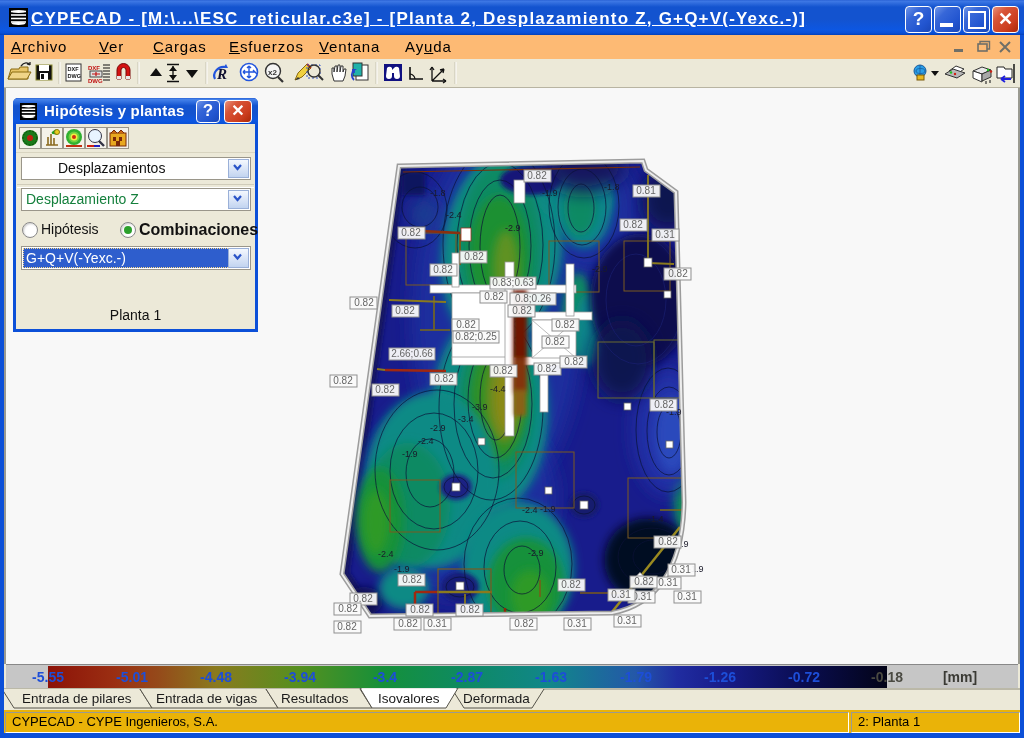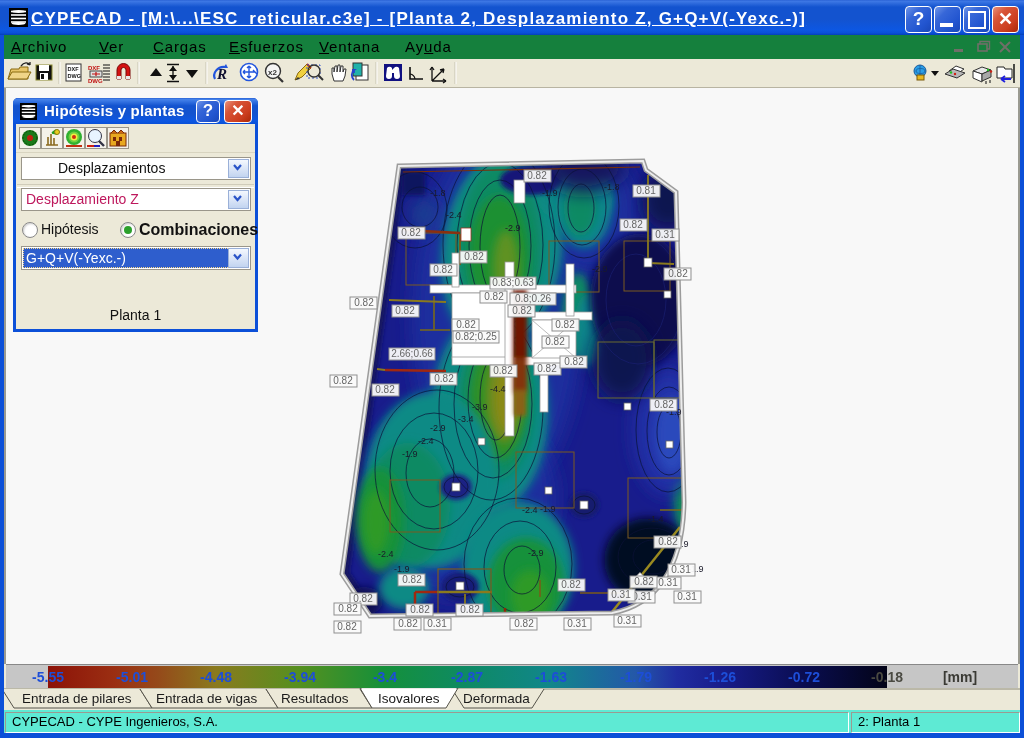--- a/index.html
+++ b/index.html
@@ -8,41 +8,41 @@
 .abs{position:absolute;}
 
 #title{left:0;top:0;width:1024px;height:35px;
 background:linear-gradient(180deg,#2b63d6 0%,#3d77e4 4%,#1353cf 20%,#1353cf 55%,#0d57e2 85%,#0a50d8 94%,#0440b8 100%);}
 #title .txt{left:31px;top:9px;color:#fff;font-weight:bold;font-size:17px;letter-spacing:1.2px;white-space:nowrap;text-decoration:underline;}
 .tbtn{top:6px;width:25px;height:25px;border-radius:4px;border:1px solid #fff;
 background:linear-gradient(135deg,#7096e8 0%,#3767d8 30%,#2255d0 70%,#1a47b8 100%);
 color:#fff;font-weight:bold;text-align:center;}
 .tbtn.red{background:linear-gradient(135deg,#e8907a 0%,#d85538 30%,#cc3d1e 70%,#aa2808 100%);}
 
-#menu{left:4px;top:35px;width:1016px;height:24px;background:#15803d;color:#000;font-size:15px;}
+#menu{left:4px;top:35px;width:1016px;height:24px;background:#fdba74;color:#000;font-size:15px;}
 #menu span.mi{position:absolute;top:3px;letter-spacing:0.9px;}
 .u{text-decoration:underline;}
 
 #tool{left:4px;top:59px;width:1016px;height:28px;background:#ece9d8;border-bottom:1px solid #b8b4a2;}
 
 #canvas{left:6px;top:88px;width:1012px;height:576px;background:#f8f8f8;}
 
 #bl{left:0;top:35px;width:4px;height:698px;background:#0c50d8;}
 #br{left:1020px;top:35px;width:4px;height:698px;background:#0c50d8;}
 #bb{left:0;top:733px;width:1024px;height:5px;background:#0c50d8;}
 #glineL{left:4px;top:88px;width:2px;height:576px;background:#9a9a91;}
 #glineR{left:1018px;top:88px;width:2px;height:576px;background:#9a9a91;}
 
 #scale{left:6px;top:664px;width:1012px;height:24px;background:#c6c6c6;border-top:1px solid #888;}
 #grad{left:42px;top:1px;width:839px;height:22px;}
 .sv{top:4px;color:#1d4ed8;font-weight:bold;font-size:14px;position:absolute;transform:translateX(-50%);}
 
 #tabs{left:0px;top:688px;width:1024px;height:22px;background:#ece9d8;}
 
-#status{left:4px;top:710px;width:1016px;height:23px;background:#5eead4;font-size:13px;color:#000;}
+#status{left:4px;top:710px;width:1016px;height:23px;background:#eab308;font-size:13px;color:#000;}
 .panel{position:absolute;top:2px;height:18px;border:1px solid;border-color:#9a9a91 #fff #fff #9a9a91;padding:1px 6px 0 6px;}
 </style>
 </head>
 <body>
 <div id="win">
 
   <div id="title" class="abs">
     <svg class="abs" style="left:9px;top:8px" width="19" height="19" viewBox="0 0 19 19">
       <rect x="0" y="0" width="19" height="19" fill="#000"></rect>
       <g stroke="#fff" stroke-width="1.6">
@@ -555,21 +555,21 @@
       <div class="abs" style="left:4px;top:2px;font-size:14px;color:#111;margin-left:32px;">Desplazamientos</div>
       <div class="abs" style="right:1px;top:1px;width:19px;height:17px;background:linear-gradient(180deg,#f4f8fe,#d6e2f6 60%,#c2d4f0);border:1px solid #9ab0d8;">
         <svg width="17" height="15" viewBox="0 0 17 15">
             <path d="M5 5 L8.5 9 L12 5" stroke="#2a54c8" stroke-width="2.2" fill="none"></path>
           </svg>
       </div>
     </div>
     <div class="abs" style="left:4px;top:86px;width:237px;height:2px;border-top:1px solid #d0ccba;border-bottom:1px solid #fff;"></div>
 
     <div class="abs" style="left:8px;top:90px;width:228px;height:21px;background:#fff;border:1px solid #9a968a;">
-      <div class="abs" style="left:4px;top:2px;font-size:14px;color:#be185d;">Desplazamiento Z</div>
+      <div class="abs" style="left:4px;top:2px;font-size:14px;color:#15803d;">Desplazamiento Z</div>
       <div class="abs" style="right:1px;top:1px;width:19px;height:17px;background:linear-gradient(180deg,#f4f8fe,#d6e2f6 60%,#c2d4f0);border:1px solid #9ab0d8;">
         <svg width="17" height="15" viewBox="0 0 17 15">
             <path d="M5 5 L8.5 9 L12 5" stroke="#2a54c8" stroke-width="2.2" fill="none"></path>
           </svg>
       </div>
     </div>
 
     <div class="abs" style="left:9px;top:124px;width:14px;height:14px;border-radius:50%;background:#fff;border:1px solid #888;box-shadow:inset 1px 1px 2px #0003;"></div>
     <div class="abs" style="left:28px;top:123px;font-size:14px;color:#111;">Hipótesis</div>
     <div class="abs" style="left:107px;top:124px;width:14px;height:14px;border-radius:50%;background:#fff;border:1px solid #888;box-shadow:inset 1px 1px 2px #0003;">

